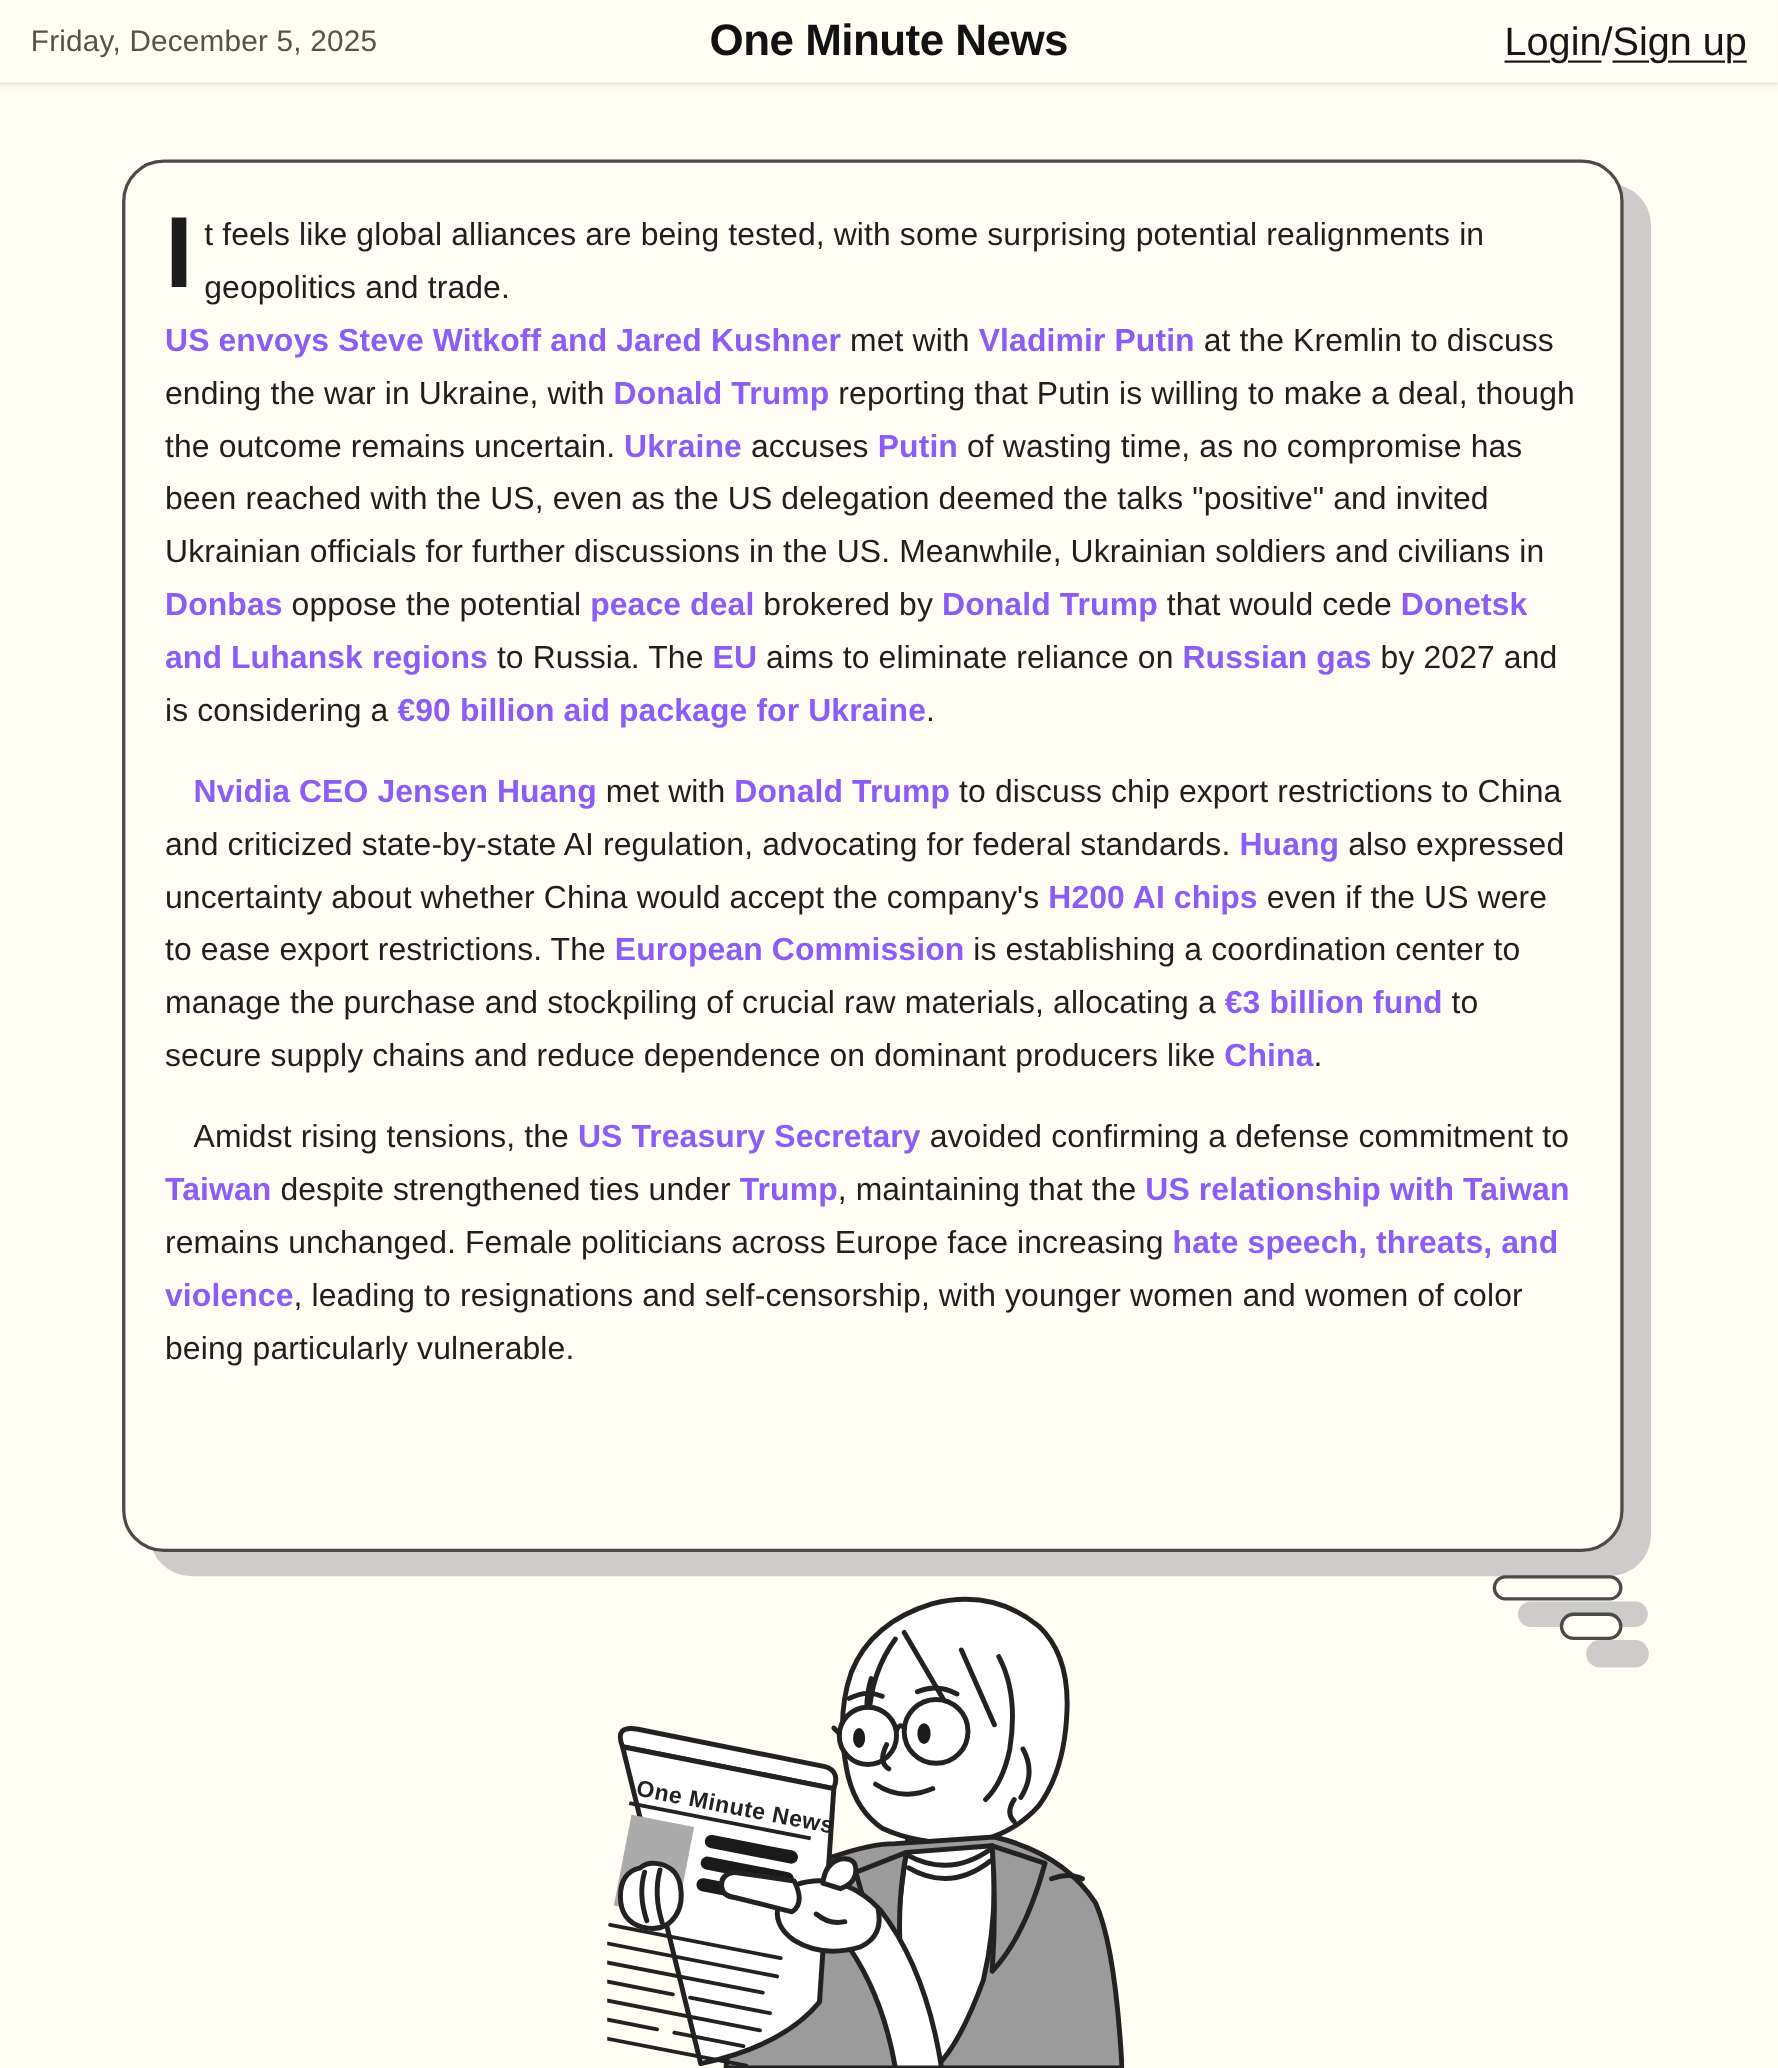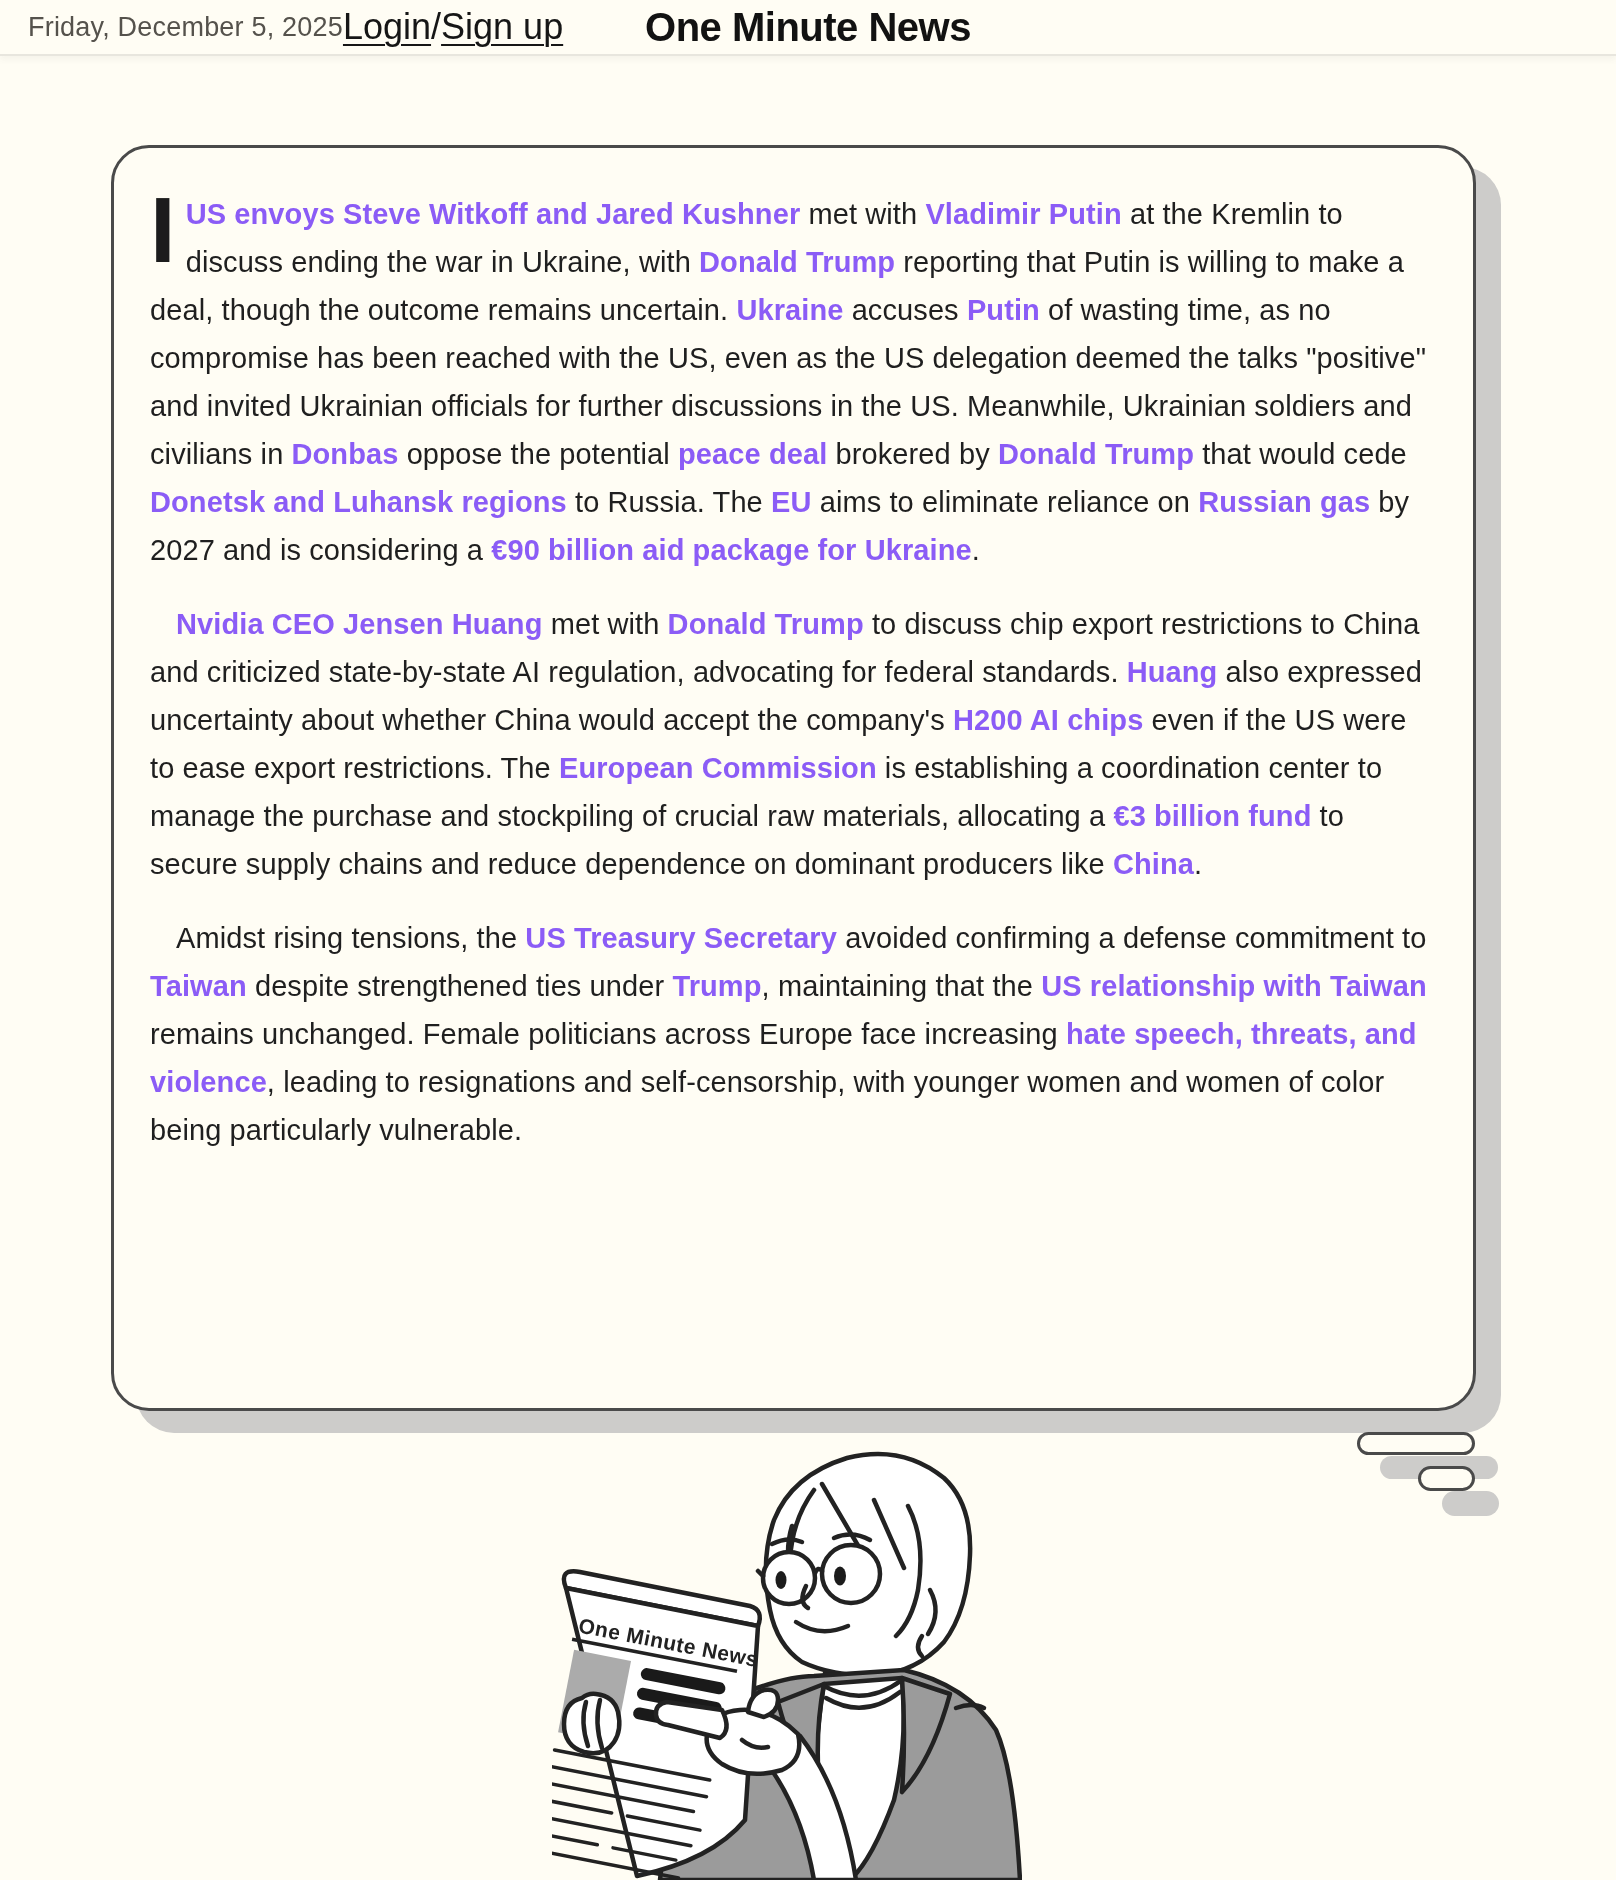--- a/index.html
+++ b/index.html
@@ -8,22 +8,22 @@
   }
   *{box-sizing:border-box;}
   html,body{margin:0;padding:0;}
   body{
     width:1616px;height:1880px;position:relative;overflow:hidden;
     background:var(--bg);
     font-family:"Liberation Sans", sans-serif;color:var(--ink);
   }
   
   .site-header{
-    position:relative;height:56px;display:flex;align-items:center;
-    justify-content:flex-start;padding:0 28px;
+    position:relative;height:77px;display:flex;align-items:center;
+    justify-content:space-between;padding:0 28px;
     border-bottom:2px solid #E8E6DE;
     box-shadow:0 4px 6px rgba(80,78,70,.05);
     background:var(--bg);z-index:5;
   }
   .date{font-size:27px;color:var(--muted);letter-spacing:.2px;}
   .site-title{
     position:absolute;left:50%;transform:translateX(-50%);
     font-size:40px;font-weight:700;color:#121212;letter-spacing:-.5px;margin:0;
   }
   .auth{font-size:36px;color:#161616;}
@@ -67,21 +67,21 @@
 
 <header class="site-header">
   <div class="date">Friday, December 5, 2025</div>
   <h1 class="site-title">One Minute News</h1>
   <div class="auth">
     <a>Login</a><span>/</span><a>Sign up</a>
   </div>
 </header>
 
 <div class="bubble">
-  <p class="para"><span class="dropcap">I</span></p>
+  <p class="para"><span class="dropcap">I</span><span>t feels like global alliances are being tested, with some surprising potential realignments in geopolitics and trade.</span></p>
   <div>
       <p class="para"><b>US envoys Steve Witkoff and Jared Kushner</b> met with <b>Vladimir Putin</b> at the Kremlin to discuss ending the war in Ukraine, with <b>Donald Trump</b> reporting that Putin is willing to make a deal, though the outcome remains uncertain. <b>Ukraine</b> accuses <b>Putin</b> of wasting time, as no compromise has been reached with the US, even as the US delegation deemed the talks "positive" and invited Ukrainian officials for further discussions in the US. Meanwhile, Ukrainian soldiers and civilians in <b>Donbas</b> oppose the potential <b>peace deal</b> brokered by <b>Donald Trump</b> that would cede <b>Donetsk and Luhansk regions</b> to Russia. The <b>EU</b> aims to eliminate reliance on <b>Russian gas</b> by 2027 and is considering a <b>€90 billion aid package for Ukraine</b>.</p>
       <p class="para indent"><b>Nvidia CEO Jensen Huang</b> met with <b>Donald Trump</b> to discuss chip export restrictions to China and criticized state-by-state AI regulation, advocating for federal standards. <b>Huang</b> also expressed uncertainty about whether China would accept the company's <b>H200 AI chips</b> even if the US were to ease export restrictions. The <b>European Commission</b> is establishing a coordination center to manage the purchase and stockpiling of crucial raw materials, allocating a <b>€3 billion fund</b> to secure supply chains and reduce dependence on dominant producers like <b>China</b>.</p>
       <p class="para indent">Amidst rising tensions, the <b>US Treasury Secretary</b> avoided confirming a defense commitment to <b>Taiwan</b> despite strengthened ties under <b>Trump</b>, maintaining that the <b>US relationship with Taiwan</b> remains unchanged. Female politicians across Europe face increasing <b>hate speech, threats, and violence</b>, leading to resignations and self-censorship, with younger women and women of color being particularly vulnerable.</p>
     </div>
   <div class="tail-pill p1"></div>
   <div class="tail-pill p2"></div>
 </div>
 
 <svg class="reader" viewBox="0 0 470 440" xmlns="http://www.w3.org/2000/svg" aria-hidden="true">

